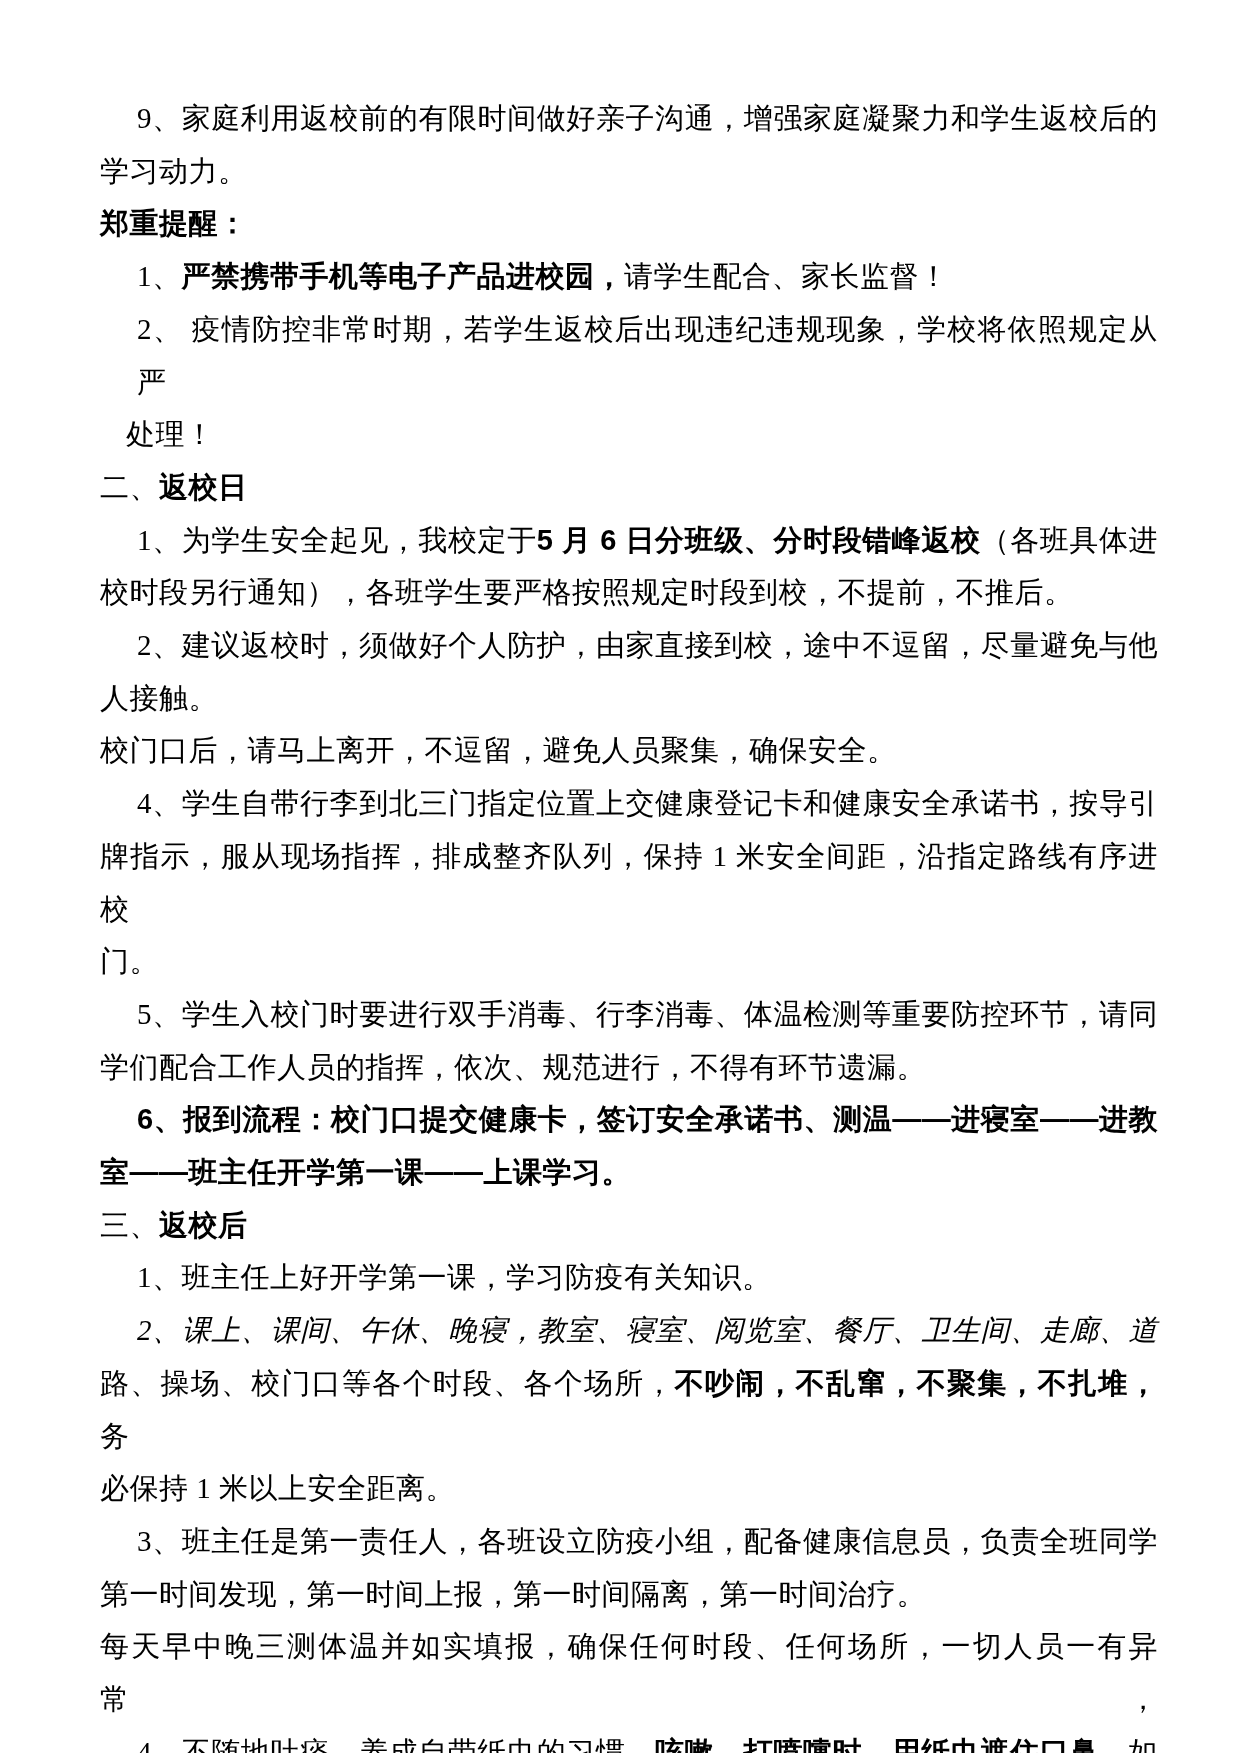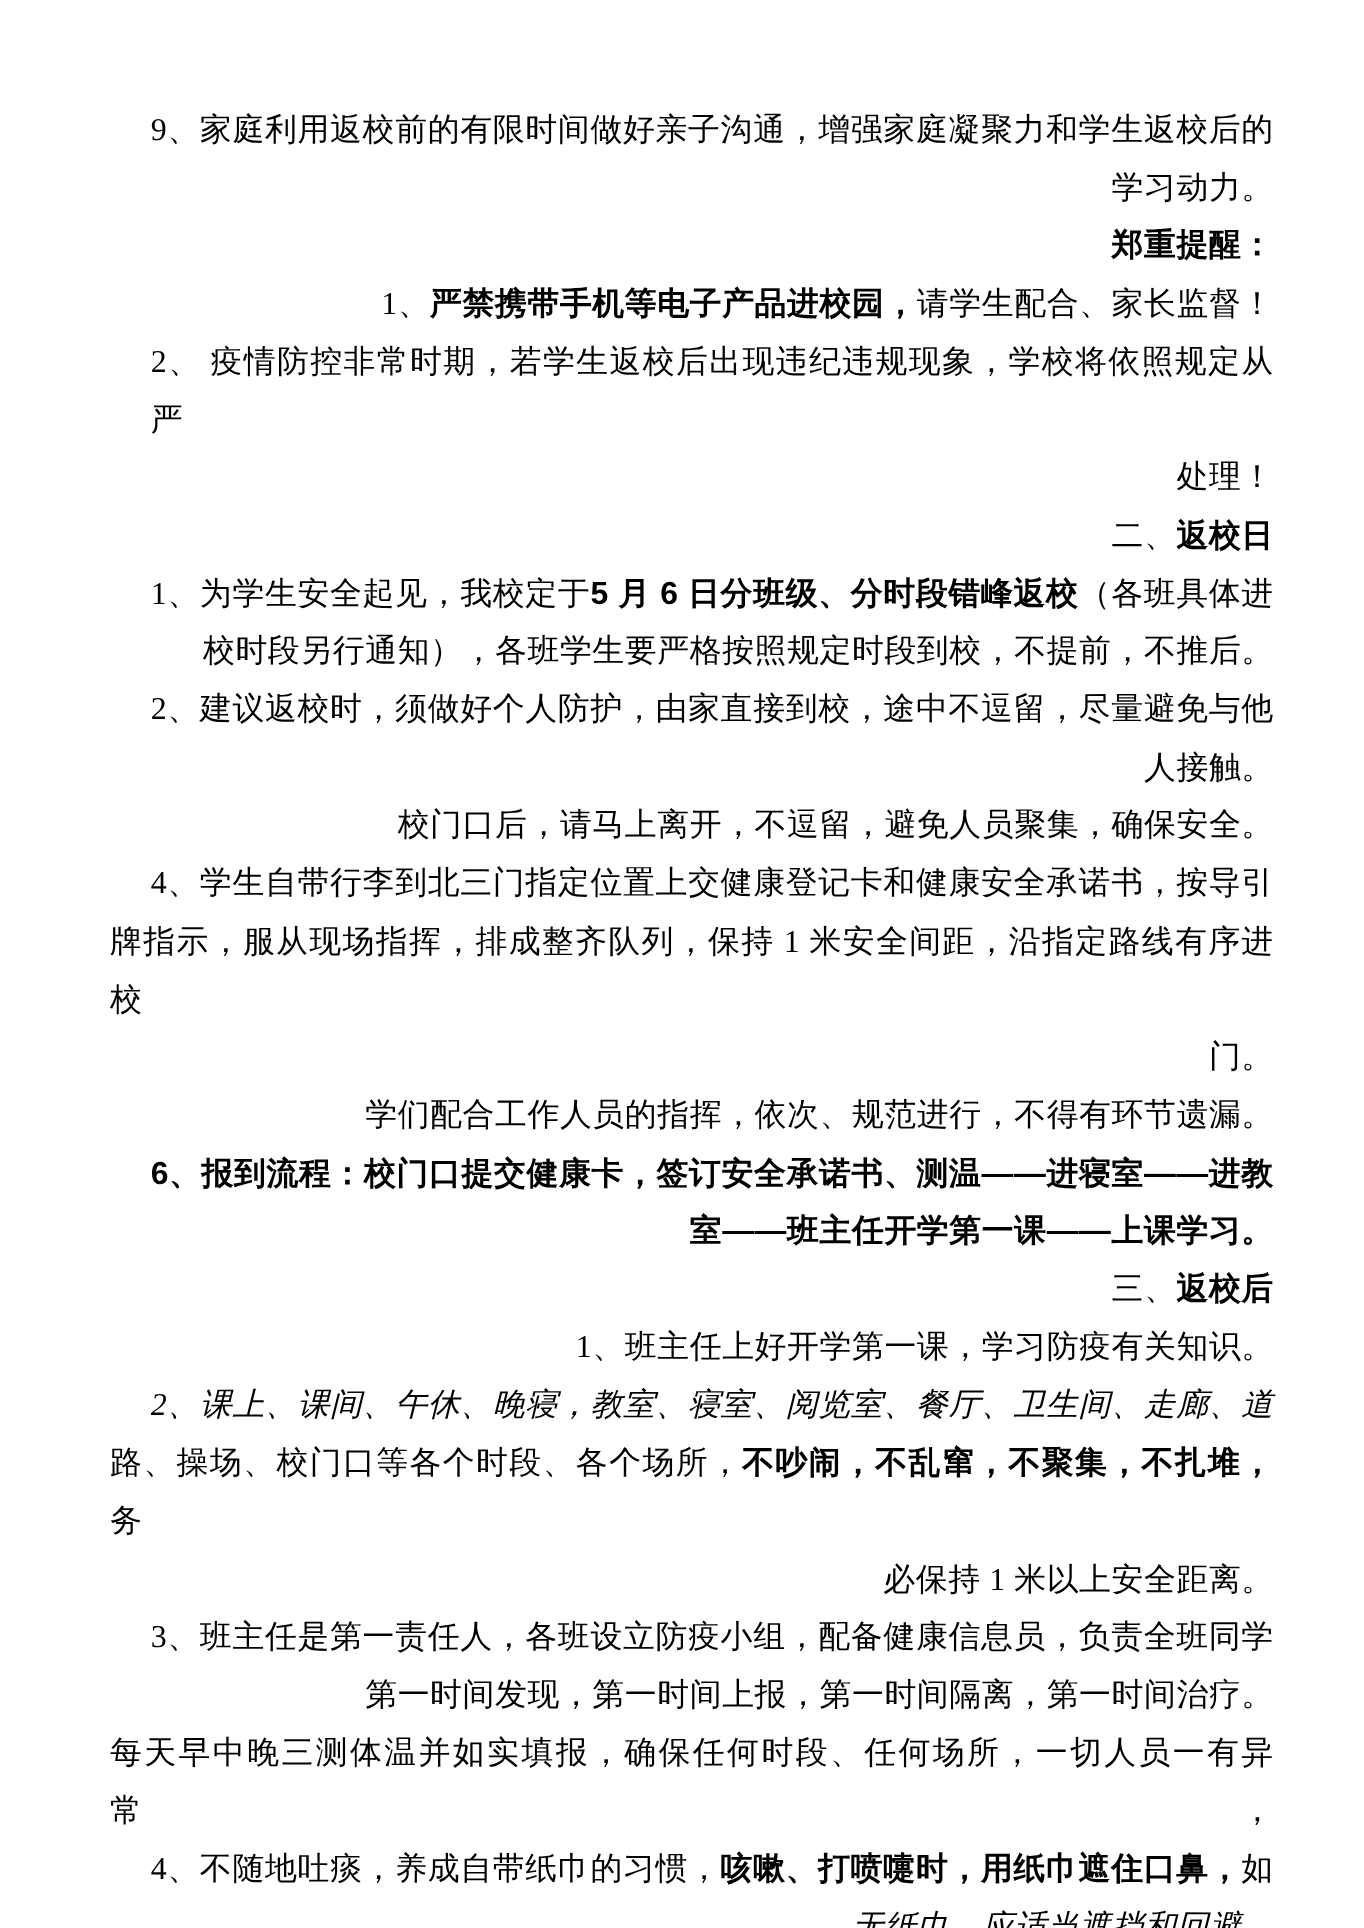--- a/index.html
+++ b/index.html
@@ -16,21 +16,21 @@
   }
   .doc {
     box-sizing: border-box;
     width: 1240px;
     padding: 92px 82px 0 100px;
   }
   .line {
     font-size: 29px;
     line-height: 52.7px;
     letter-spacing: 0.5px;
-    text-align: right;
+    text-align: left;
     min-height: 52.7px;
   }
   .line.justify {
     text-align: justify;
     text-align-last: justify;
   }
   .run-bold {
     font-weight: bold;
     font-family: "Liberation Sans", "DejaVu Sans", sans-serif;
   }
@@ -51,20 +51,21 @@
       <div class="line" style="padding-left: 26px;"><span class="run-regular">处理！</span></div>
       <div class="line" style="padding-left: 0px;"><span class="run-regular">二、</span><span class="run-bold">返校日</span></div>
       <div class="line justify" style="padding-left: 37px;"><span class="run-regular">1、为学生安全起见，我校定于</span><span class="run-bold">5 月 6 日分班级、分时段错峰返校</span><span class="run-regular">（各班具体进</span></div>
       <div class="line" style="padding-left: 0px;"><span class="run-regular">校时段另行通知），各班学生要严格按照规定时段到校，不提前，不推后。</span></div>
       <div class="line justify" style="padding-left: 37px;"><span class="run-regular">2、建议返校时，须做好个人防护，由家直接到校，途中不逗留，尽量避免与他</span></div>
       <div class="line" style="padding-left: 0px;"><span class="run-regular">人接触。</span></div>
       <div class="line" style="padding-left: 0px;"><span class="run-regular">校门口后，请马上离开，不逗留，避免人员聚集，确保安全。</span></div>
       <div class="line justify" style="padding-left: 37px;"><span class="run-regular">4、学生自带行李到北三门指定位置上交健康登记卡和健康安全承诺书，按导引</span></div>
       <div class="line justify" style="padding-left: 0px;"><span class="run-regular">牌指示，服从现场指挥，排成整齐队列，保持 1 米安全间距，沿指定路线有序进校</span></div>
       <div class="line" style="padding-left: 0px;"><span class="run-regular">门。</span></div>
+      <div class="line justify" style="padding-left: 37px;"><span class="run-regular">5、学生入校门时要进行双手消毒、行李消毒、体温检测等重要防控环节，请同</span></div>
       <div class="line" style="padding-left: 0px;"><span class="run-regular">学们配合工作人员的指挥，依次、规范进行，不得有环节遗漏。</span></div>
       <div class="line justify" style="padding-left: 37px;"><span class="run-bold">6、报到流程：校门口提交健康卡，签订安全承诺书、测温——进寝室——进教</span></div>
       <div class="line" style="padding-left: 0px;"><span class="run-bold">室——班主任开学第一课——上课学习。</span></div>
       <div class="line" style="padding-left: 0px;"><span class="run-regular">三、</span><span class="run-bold">返校后</span></div>
       <div class="line" style="padding-left: 37px;"><span class="run-regular">1、班主任上好开学第一课，学习防疫有关知识。</span></div>
       <div class="line justify" style="padding-left: 37px; font-style: italic;"><span class="run-regular">2、课上、课间、午休、晚寝，教室、寝室、阅览室、餐厅、卫生间、走廊、道</span></div>
       <div class="line justify" style="padding-left: 0px;"><span class="run-regular">路、操场、校门口等各个时段、各个场所，</span><span class="run-bold">不吵闹，不乱窜，不聚集，不扎堆，</span><span class="run-regular">务</span></div>
       <div class="line" style="padding-left: 0px;"><span class="run-regular">必保持 1 米以上安全距离。</span></div>
       <div class="line justify" style="padding-left: 37px;"><span class="run-regular">3、班主任是第一责任人，各班设立防疫小组，配备健康信息员，负责全班同学</span></div>
       <div class="line" style="padding-left: 0px;"><span class="run-regular">第一时间发现，第一时间上报，第一时间隔离，第一时间治疗。</span></div>

